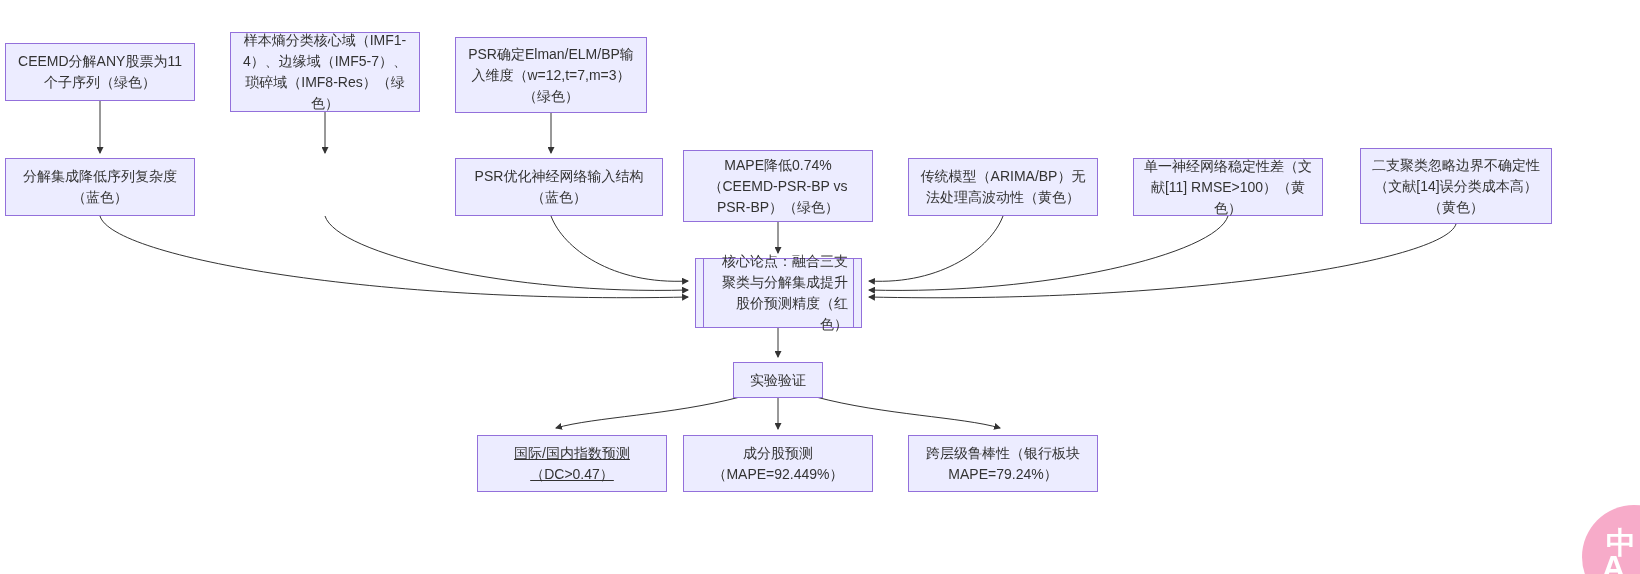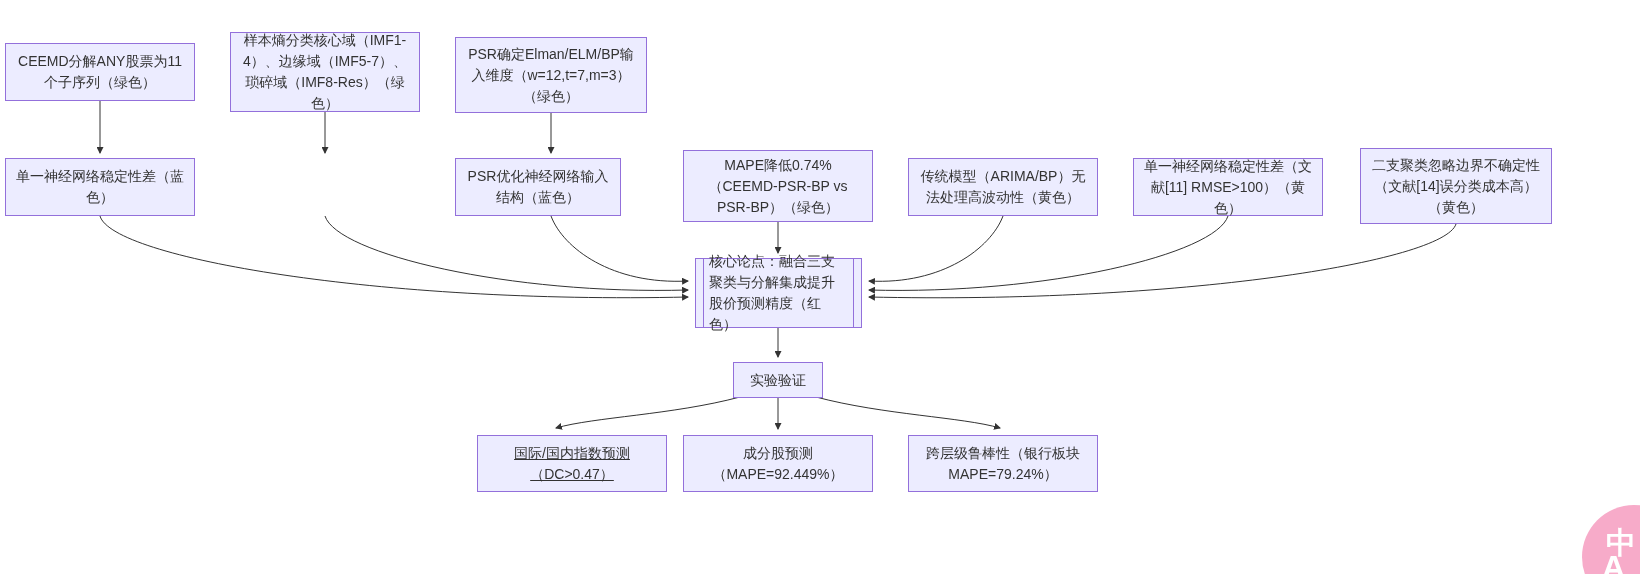--- a/index.html
+++ b/index.html
@@ -47,21 +47,21 @@
   .core-inner {
     box-sizing: border-box;
     position: absolute;
     top: 0; bottom: 0;
     left: 7px; right: 7px;
     border-left: 1px solid #9370DB;
     border-right: 1px solid #9370DB;
     display: flex;
     align-items: center;
     justify-content: center;
-    text-align: left;
+    text-align: right;
     padding: 4px 5px;
   }
   .badge {
     position: absolute;
     left: 1582px;
     top: 505px;
     width: 104px;
     height: 104px;
     border-radius: 50%;
     background: #F7ABC9;
@@ -105,22 +105,22 @@
       <path d="M740 397 C672 415, 594 417, 556 428" marker-end="url(#arrow)"></path>
       <path d="M778 398 L778 429" marker-end="url(#arrow)"></path>
       <path d="M816 397 C884 415, 962 417, 1000 428" marker-end="url(#arrow)"></path>
     </g>
   </svg>
 
   <div class="node" style="left:5px; top:43px; width:190px; height:58px;">CEEMD分解ANY股票为11个子序列（绿色）</div>
   <div class="node" style="left:230px; top:32px; width:190px; height:80px;">样本熵分类核心域（IMF1-4）、边缘域（IMF5-7）、琐碎域（IMF8-Res）（绿色）</div>
   <div class="node" style="left:455px; top:37px; width:192px; height:76px;">PSR确定Elman/ELM/BP输入维度（w=12,t=7,m=3）（绿色）</div>
 
-  <div class="node" style="left:5px; top:158px; width:190px; height:58px;">单一神经网络稳定性差（蓝色）</div>
-  <div class="node" style="left:455px; top:158px; width:166px; height:58px;text-align:center;">PSR优化神经网络输入结构（蓝色）</div>
+  <div class="node" style="left:5px; top:158px; width:190px; height:58px;">分解集成降低序列复杂度（蓝色）</div>
+  <div class="node" style="left:455px; top:158px; width:208px; height:58px;text-align:center;">PSR优化神经网络输入结构（蓝色）</div>
   <div class="node" style="left:683px; top:150px; width:190px; height:72px;">MAPE降低0.74%（CEEMD-PSR-BP vs PSR-BP）（绿色）</div>
   <div class="node" style="left:908px; top:158px; width:190px; height:58px;">传统模型（ARIMA/BP）无法处理高波动性（黄色）</div>
   <div class="node" style="left:1133px; top:158px; width:190px; height:58px;">单一神经网络稳定性差（文献[11] RMSE&gt;100）（黄色）</div>
   <div class="node" style="left:1360px; top:148px; width:192px; height:76px;">二支聚类忽略边界不确定性（文献[14]误分类成本高）（黄色）</div>
 
   <div class="core-node" style="left:695px; top:258px; width:167px; height:70px;">
     <div class="core-inner">核心论点：融合三支聚类与分解集成提升股价预测精度（红色）</div>
   </div>
 
   <div class="node" style="left:733px; top:362px; width:90px; height:36px;">实验验证</div>

